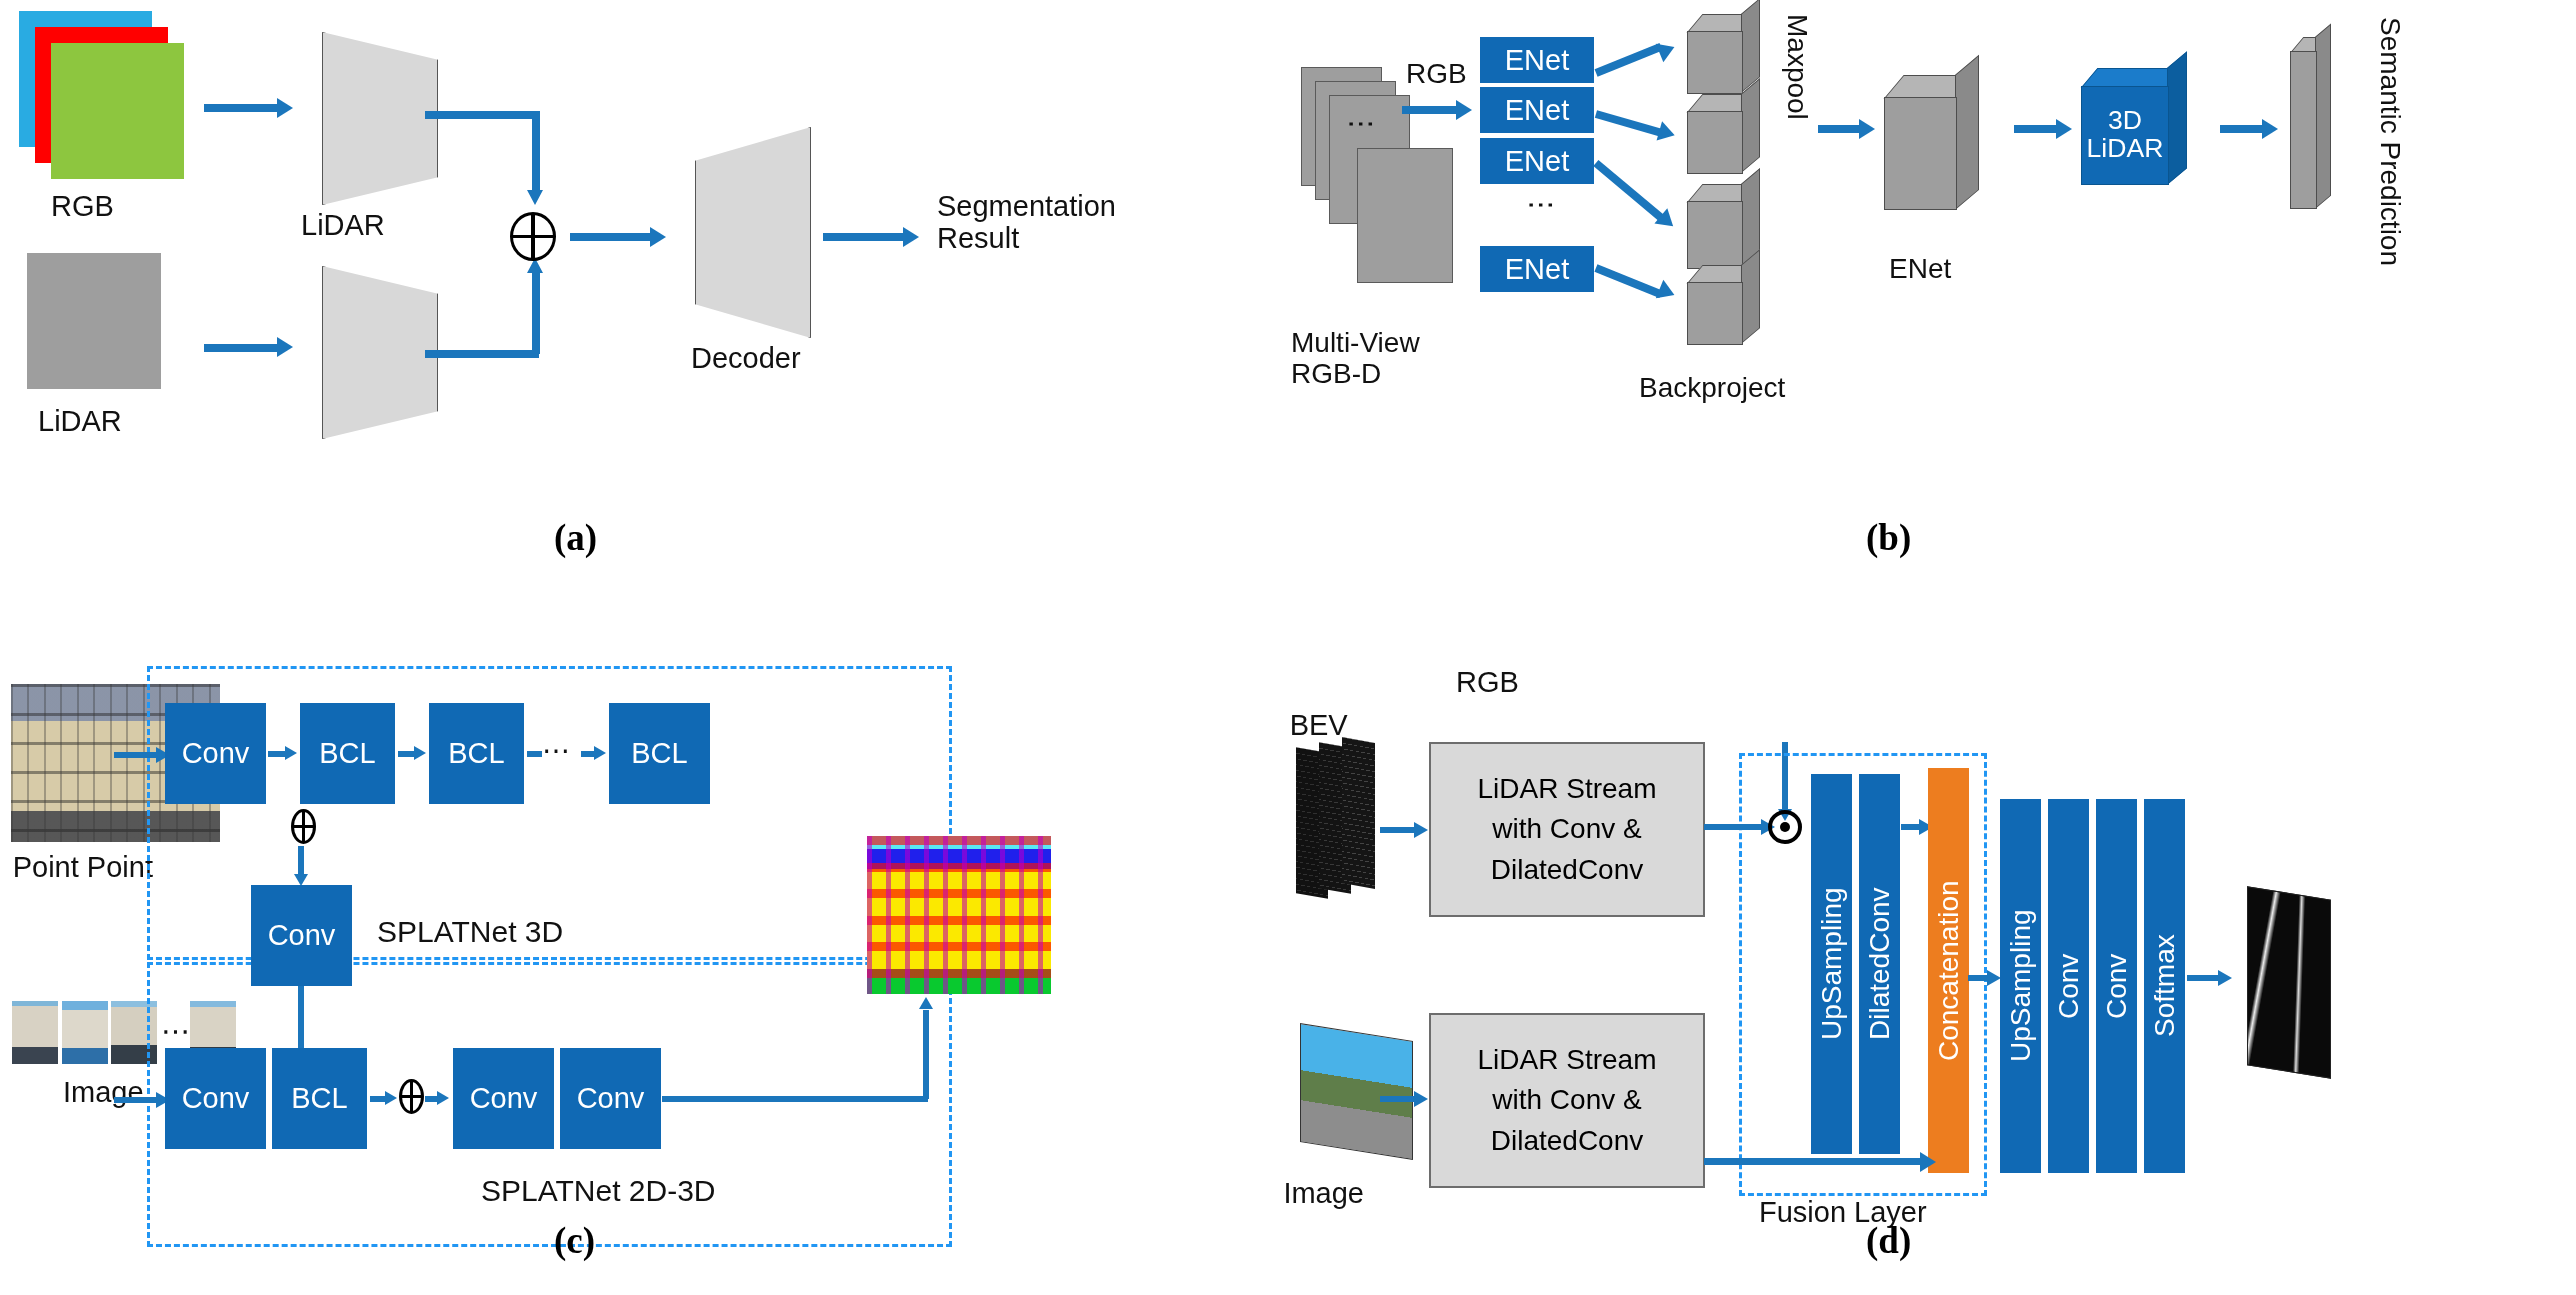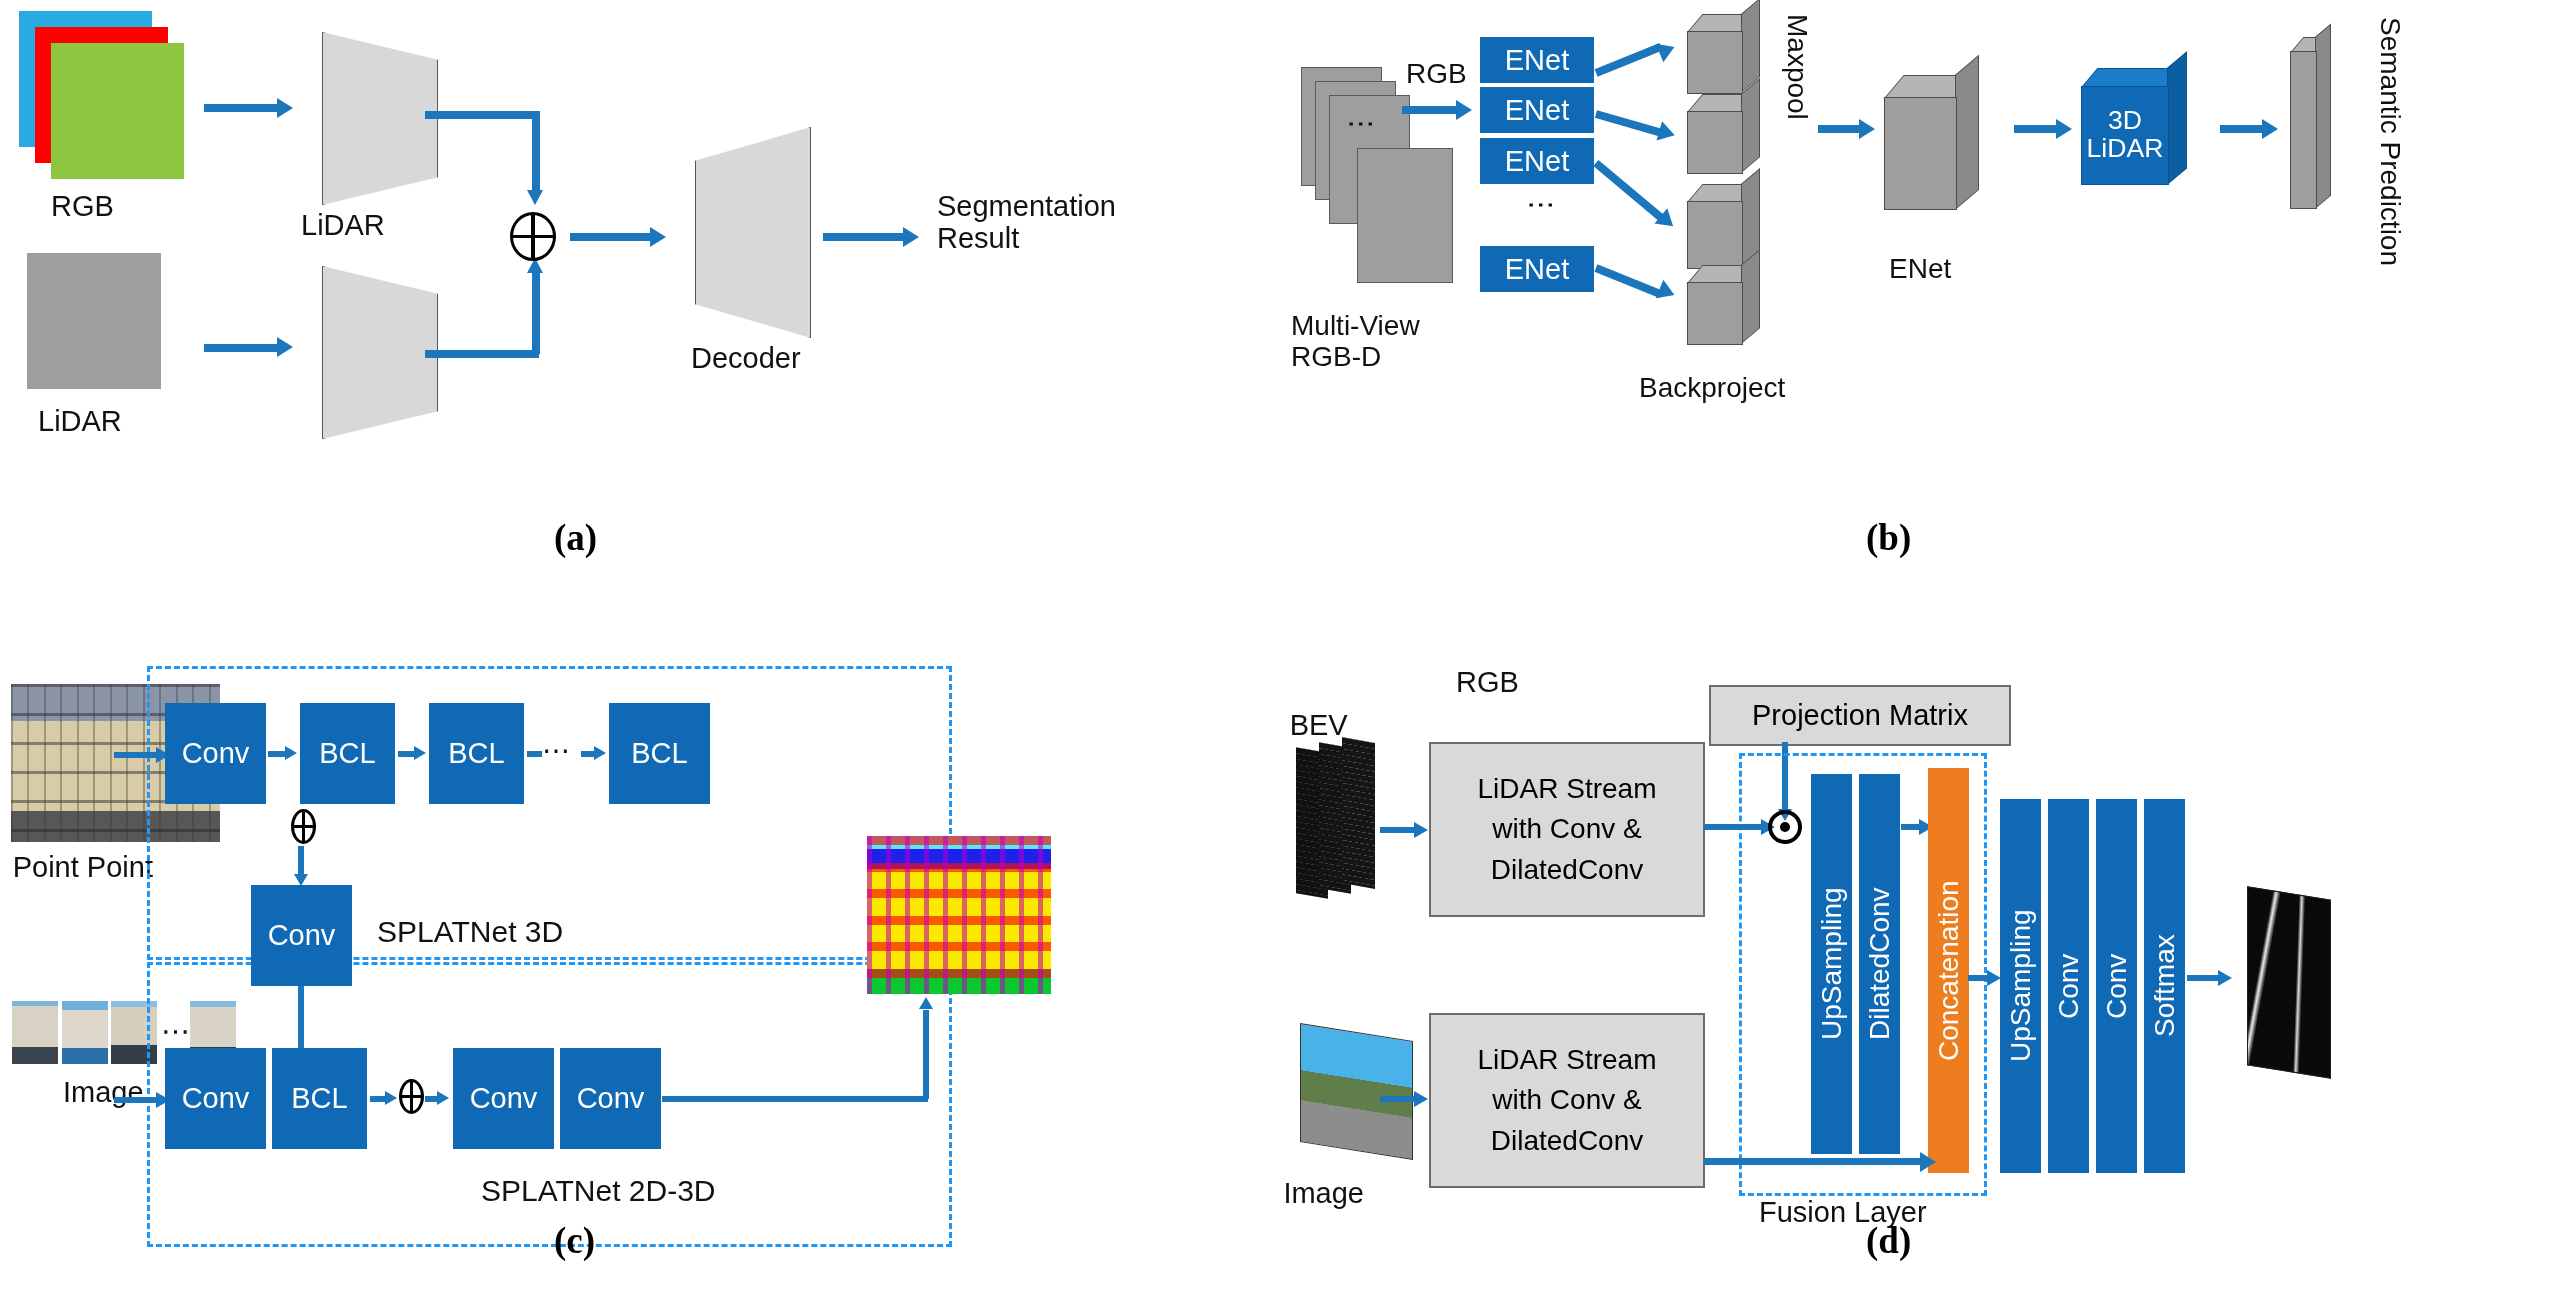--- a/index.html
+++ b/index.html
@@ -88,21 +88,21 @@
 
 <div class="panel" style="left:1272px;top:0;width:1304px;height:570px;">
 
   <div style="position:absolute;left:28.5px;top:35px;width:253px;height:253px;">
     <div class="plate" style="left:0;top:32px;width:79px;height:117px;"></div>
     <div class="plate" style="left:14px;top:46px;width:79px;height:117px;"></div>
     <div class="plate" style="left:28.5px;top:60px;width:79px;height:127px;"></div>
     <div class="plate" style="left:56px;top:113px;width:94px;height:133px;"></div>
     <div class="dots" style="left:44px;top:75px;font-size:28px;writing-mode:vertical-rl;">⋮</div>
   </div>
-  <div class="txt" style="left:19px;top:310px;font-size:28px;">Multi-View
+  <div class="txt" style="left:19px;top:327px;font-size:28px;">Multi-View
 RGB-D</div>
 
   <div class="txt" style="left:134px;top:58px;font-size:28px;">RGB</div>
 
   <div class="arrow-h" style="left:130px;top:106px;width:57px;"></div>
   <div class="ahead ahead-r" style="left:184px;top:100px;"></div>
 
   <div class="blue-box" style="left:208px;top:37px;width:114px;height:46px;font-size:29px;">ENet</div>
   <div class="blue-box" style="left:208px;top:87px;width:114px;height:46px;font-size:29px;">ENet</div>
   <div class="blue-box" style="left:208px;top:138px;width:114px;height:46px;font-size:29px;">ENet</div>
@@ -284,21 +284,20 @@
 
   <div style="position:absolute;left:28px;top:399px;width:111px;height:117px;background:linear-gradient(to bottom,#49b2e8 0 46px,#5f7e4a 46px 76px,#8d8d8d 76px 117px);transform:skewY(9deg);border:1.3px solid #333;"></div>
   <div class="txt" style="left:11.4px;top:544px;font-size:29px;">Image</div>
   <div class="arrow-h" style="left:108px;top:463px;width:37px;height:5.7px;"></div>
   <div class="ahead ahead-r" style="left:142px;top:458px;border-top-width:8.2px;border-bottom-width:8.2px;border-left-width:14px;"></div>
 
   <div class="gray-box" style="left:157px;top:380px;width:272px;height:171px;font-size:28px;white-space:pre;">LiDAR Stream
 with Conv &amp;
 DilatedConv</div>
 
-  <div class="gray-box" style="left:437px;top:52px;width:298px;height:57px;font-size:29px;">Projection Matrix</div>
   <div class="arrow-v" style="left:510px;top:109px;height:70px;width:5.7px;"></div>
   <div class="ahead ahead-d" style="left:506px;top:176px;border-left-width:7px;border-right-width:7px;border-top-width:12.7px;"></div>
 
   <div class="dashbox" style="left:467px;top:120px;width:242px;height:437px;"></div>
   <div class="txt" style="left:487px;top:563px;font-size:29px;">Fusion Layer</div>
 
   <div class="arrow-h" style="left:432px;top:191px;width:62px;height:5.7px;"></div>
   <div class="ahead ahead-r" style="left:489px;top:186px;border-top-width:8.2px;border-bottom-width:8.2px;border-left-width:14px;"></div>
   <div class="odot" style="left:496px;top:177px;width:34px;height:34px;"></div>
 

